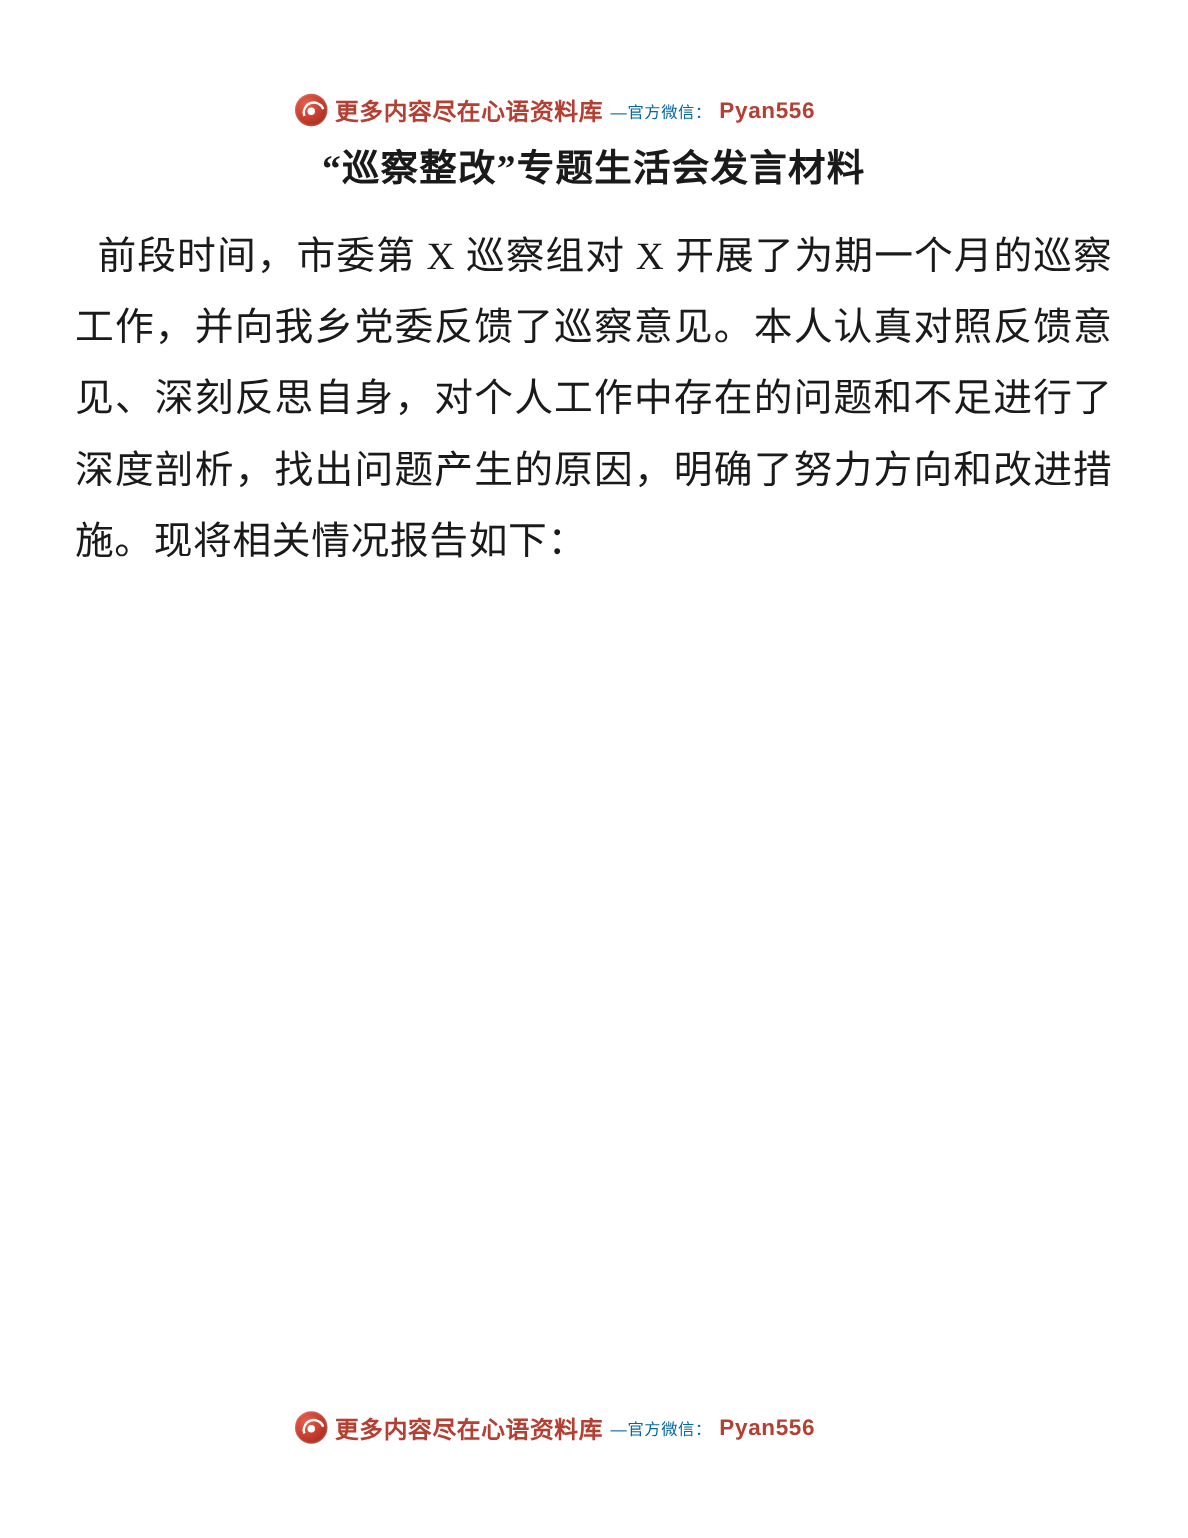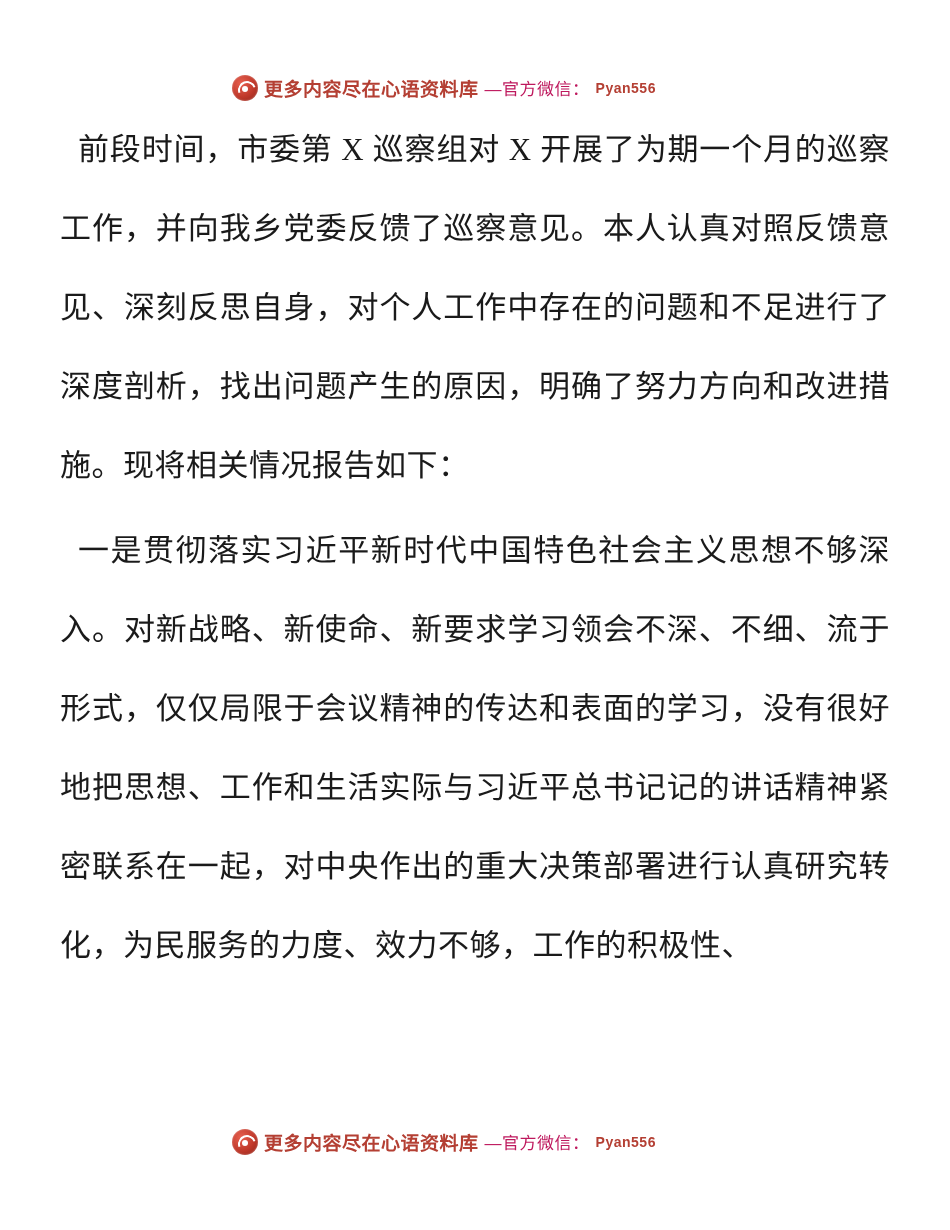--- a/index.html
+++ b/index.html
@@ -72,26 +72,26 @@
     background: #ffffff;
     border-radius: 50%;
   }
   .wm-text {
     font-size: 19px;
     font-weight: bold;
     color: #b43f33;
     letter-spacing: .5px;
   }
   .wm-sub {
-    font-size: 17px;
-    color: #be185d;
+    font-size: 13px;
+    color: #0369a1;
     letter-spacing: .5px;
   }
   .wm-id {
-    font-size: 14px;
+    font-size: 18px;
     font-weight: bold;
     color: #b43f33;
     letter-spacing: .5px;
   }
 
   
   .doc {
     position: absolute;
     left: 60px;
     top: 110px;
@@ -102,21 +102,21 @@
     font-size: 30px;
     line-height: 52px;
     text-align: center;
     letter-spacing: 1px;
     margin: 0 0 14px 0;
     font-family: "Liberation Serif", "DejaVu Serif", serif;
   }
 
   p.para {
     font-size: 31px;
-    line-height: 79px;
+    line-height: 57px;
     margin: 0 0 6px 0;
     text-align: justify;
     text-align-last: left;
     text-indent: 0;
     letter-spacing: 0.5px;
   }
 
   p.para.indent {
     text-indent: 18px;
   }
@@ -144,26 +144,26 @@
 
   <div class="wm wm-top">
     <span class="wm-logo"></span>
     <span class="wm-text">更多内容尽在心语资料库</span>
     <span class="wm-sub">—官方微信：</span>
     <span class="wm-id">Pyan556</span>
   </div>
 
   <div class="doc">
 
+    <h1 class="doc-title">“巡察整改”专题生活会发言材料</h1>
 
     <p class="para indent">前段时间，市委第 X 巡察组对 X 开展了为期一个月的巡察工作，并向我乡党委反馈了巡察意见。本人认真对照反馈意见、深刻反思自身，对个人工作中存在的问题和不足进行了深度剖析，找出问题产生的原因，明确了努力方向和改进措施。现将相关情况报告如下：</p>
 
 
 
-    <p class="para indent">一是贯彻落实习近平新时代中国特色社会主义思想不够深入。对新战略、新使命、新要求学习领会不深、不细、流于形式，仅仅局限于会议精神的传达和表面的学习，没有很好地把思想、工作和生活实际与习近平总书记记的讲话精神紧密联系在一起，对中央作出的重大决策部署进行认真研究转化，为民服务的力度、效力不够，工作的积极性、</p>
 
   </div>
 
   <div class="wm wm-bottom">
     <span class="wm-logo"></span>
     <span class="wm-text">更多内容尽在心语资料库</span>
     <span class="wm-sub">—官方微信：</span>
     <span class="wm-id">Pyan556</span>
   </div>
 

